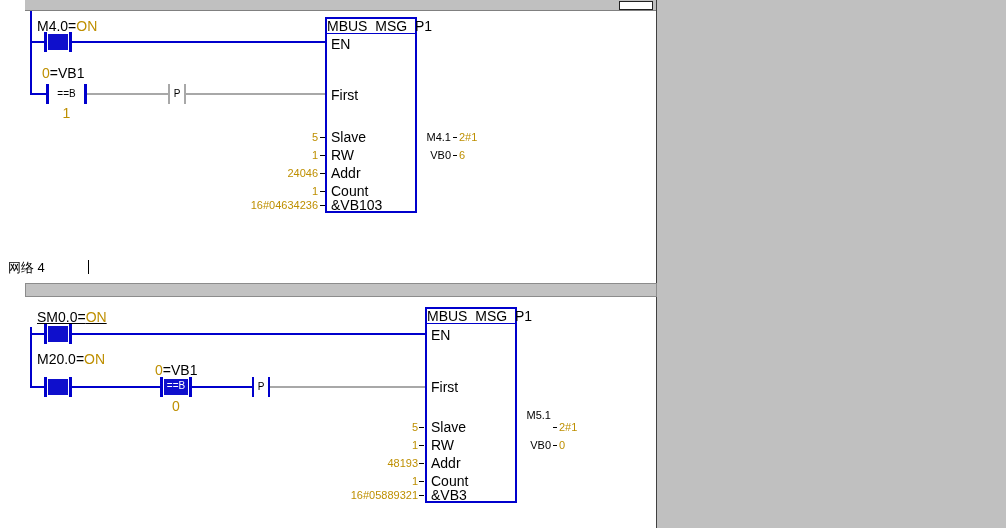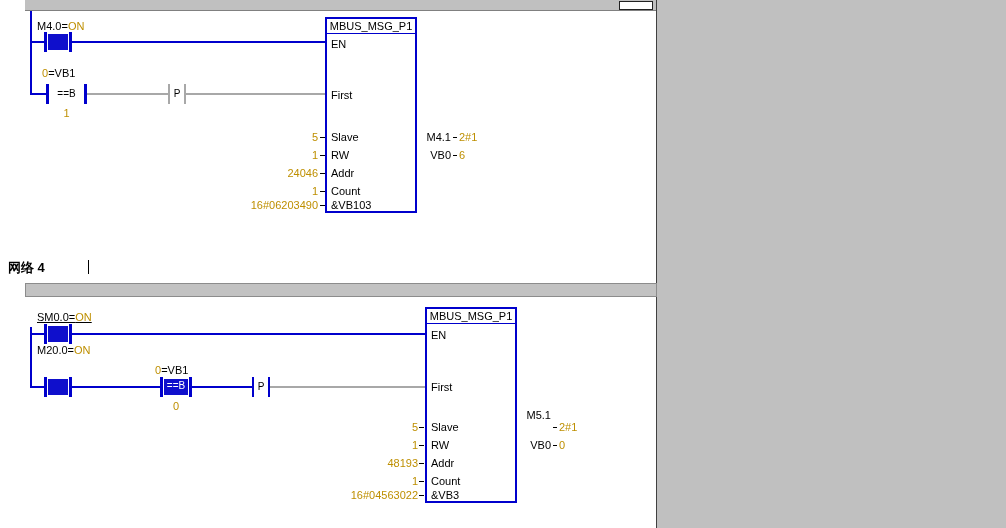--- a/index.html
+++ b/index.html
@@ -1,18 +1,18 @@
 <!DOCTYPE html>
 <html><head>
 <meta charset="utf-8">
 <style>
   html,body { margin:0; padding:0; background:#fff; }
   .screen { position:relative; width:1006px; height:528px; background:#ffffff; overflow:hidden;
             font-family:"Liberation Sans","DejaVu Sans",sans-serif; }
-  .lbl { position:absolute; font-size:11px; line-height:12px; white-space:nowrap; color:#000; }
+  .lbl { position:absolute; font-size:14px; line-height:12px; white-space:nowrap; color:#000; }
   .val { color:#BE8F00; }
   .op  { color:#000; }
   .wh  { position:absolute; height:2px; }
   .on  { background:#0000CC; }
   .off { background:#A8A8A8; }
   .rail { position:absolute; width:2px; background:#0000CC; }
   .contact { position:absolute; height:20px; }
   .cb { position:absolute; top:0; width:3px; height:20px; background:#0000CC; }
   .cb.thin { width:2px; }
   .cb.gray { background:#A8A8A8; }
@@ -23,21 +23,21 @@
   .ctext.white { color:#fff; }
   .block { position:absolute; width:88px; height:192px; border:2px solid #0000CC; background:#fff; }
   .blk-title { left:0; right:0; top:1px; text-align:center; }
   .blk-sep { position:absolute; left:0; right:0; top:14px; height:1px; background:#0000CC; }
   .in-val { position:absolute; width:88px; text-align:right; font-size:11px; line-height:12px; color:#BE8F00; white-space:nowrap; }
   .tick { position:absolute; width:5px; height:1px; background:#000; }
   .out-op { position:absolute; width:40px; text-align:right; font-size:11px; line-height:12px; color:#000; white-space:nowrap; }
   .out-val { position:absolute; font-size:11px; line-height:12px; color:#BE8F00; white-space:nowrap;text-align:center; }
   .topbar { position:absolute; left:25px; top:0; width:632px; height:10px; background:#C0C0C0; border-bottom:1px solid #808080; }
   .topbar-box { position:absolute; left:594px; top:1px; width:32px; height:7px; background:#fff; border:1px solid #222; }
-  .net-title { position:absolute; left:8px; top:260px; font-size:13px; line-height:15px; font-weight:bold; color:#000; white-space:pre; }
+  .net-title { position:absolute; left:8px; top:260px; font-size:13px; line-height:15px; font-weight:normal; color:#000; white-space:pre; }
   .caret { position:absolute; left:88px; top:260px; width:1px; height:14px; background:#000; }
   .comment-bar { position:absolute; left:25px; top:283px; width:632px; height:14px; background:#C2C2C2; border:1px solid #8C8C8C; box-sizing:border-box; }
   .right-panel { position:absolute; left:656px; top:0; width:350px; height:528px; background:#C0C0C0; border-left:1px solid #404040; box-sizing:border-box; }
 </style>
 </head>
 <body>
 
 <div class="screen">
 
   <div class="topbar">
@@ -81,21 +81,21 @@
     <div class="lbl" style="left:4px;top:130px;">RW</div>
     <div class="lbl" style="left:4px;top:148px;">Addr</div>
     <div class="lbl" style="left:4px;top:166px;">Count</div>
     <div class="lbl" style="left:4px;top:180px;">&amp;VB103</div>
   </div>
 
   <div class="in-val" style="left:230px;top:131px;">5</div>
   <div class="in-val" style="left:230px;top:149px;">1</div>
   <div class="in-val" style="left:230px;top:167px;">24046</div>
   <div class="in-val" style="left:230px;top:185px;">1</div>
-  <div class="in-val" style="left:230px;top:199px;">16#06203490</div>
+  <div class="in-val" style="left:230px;top:199px;">16#04634236</div>
   <div class="tick" style="left:320px;top:137px;"></div>
   <div class="tick" style="left:320px;top:155px;"></div>
   <div class="tick" style="left:320px;top:173px;"></div>
   <div class="tick" style="left:320px;top:191px;"></div>
   <div class="tick" style="left:320px;top:205px;"></div>
 
   <div class="out-op" style="left:411px;top:131px;">M4.1</div>
   <div class="tick" style="left:453px;top:137px;width:4px;"></div>
   <div class="out-val" style="left:459px;top:131px;">2#1</div>
   <div class="out-op" style="left:411px;top:149px;">VB0</div>
@@ -110,21 +110,21 @@
 
   <div class="lbl" style="left:37px;top:311px;text-decoration:underline;"><span class="op">SM0.0=</span><span class="val">ON</span></div>
   <div class="wh on" style="left:32px;top:333px;width:12px;"></div>
   <div class="contact" style="left:44px;top:324px;width:28px;">
     <div class="cb l"></div>
     <div class="cb r"></div>
     <div class="cfill"></div>
   </div>
   <div class="wh on" style="left:72px;top:333px;width:353px;"></div>
 
-  <div class="lbl" style="left:37px;top:344px;"><span class="op">M20.0=</span><span class="val">ON</span></div>
+  <div class="lbl" style="left:37px;top:353px;"><span class="op">M20.0=</span><span class="val">ON</span></div>
   <div class="wh on" style="left:32px;top:386px;width:12px;"></div>
   <div class="contact" style="left:44px;top:377px;width:28px;">
     <div class="cb l"></div>
     <div class="cb r"></div>
     <div class="cfill"></div>
   </div>
   <div class="wh on" style="left:72px;top:386px;width:88px;"></div>
 
   <div class="lbl" style="left:155px;top:364px;"><span class="val">0</span><span class="op">=VB1</span></div>
   <div class="contact" style="left:160px;top:377px;width:32px;">
@@ -151,21 +151,21 @@
     <div class="lbl" style="left:4px;top:130px;">RW</div>
     <div class="lbl" style="left:4px;top:148px;">Addr</div>
     <div class="lbl" style="left:4px;top:166px;">Count</div>
     <div class="lbl" style="left:4px;top:180px;">&amp;VB3</div>
   </div>
 
   <div class="in-val" style="left:330px;top:421px;">5</div>
   <div class="in-val" style="left:330px;top:439px;">1</div>
   <div class="in-val" style="left:330px;top:457px;">48193</div>
   <div class="in-val" style="left:330px;top:475px;">1</div>
-  <div class="in-val" style="left:330px;top:489px;">16#04563022</div>
+  <div class="in-val" style="left:330px;top:489px;">16#05889321</div>
   <div class="tick" style="left:419px;top:427px;"></div>
   <div class="tick" style="left:419px;top:445px;"></div>
   <div class="tick" style="left:419px;top:463px;"></div>
   <div class="tick" style="left:419px;top:481px;"></div>
   <div class="tick" style="left:419px;top:495px;"></div>
 
   <div class="out-op" style="left:511px;top:409px;">M5.1</div>
   <div class="tick" style="left:553px;top:427px;width:4px;"></div>
   <div class="out-val" style="left:559px;top:421px;">2#1</div>
   <div class="out-op" style="left:511px;top:439px;">VB0</div>

